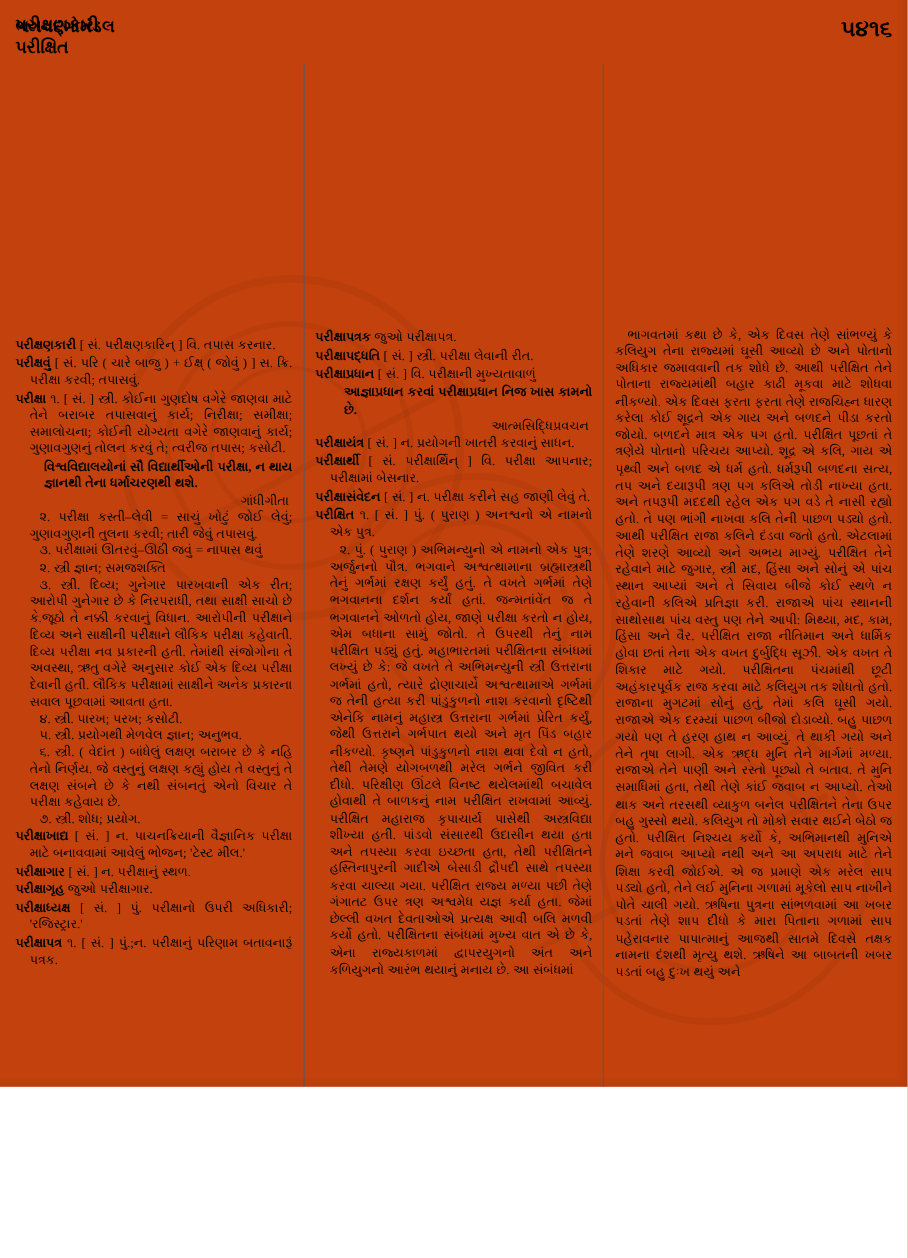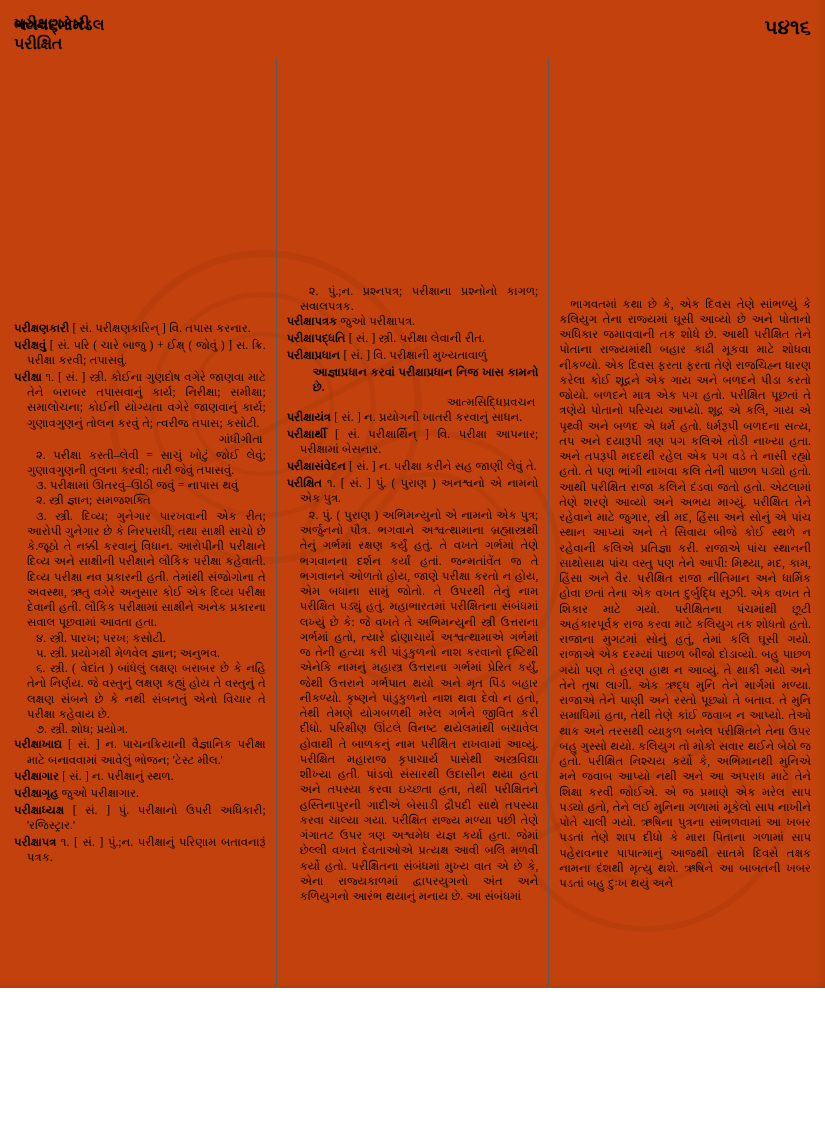--- a/index.html
+++ b/index.html
@@ -189,38 +189,38 @@
     </div>
     <div class="rh-center">ભગવદ્ગોમંડલ</div>
     <div class="rh-right">૫૪૧૬</div>
   </div>
 
   <div id="columns">
     <div class="col" id="col-1">
         <p class="entry hang"><span class="hw">પરીક્ષણકારી</span><span> [ સં. પરીક્ષણકારિન્ ] વિ. તપાસ કરનાર.</span></p>
         <p class="entry hang"><span class="hw">પરીક્ષવું</span><span> [ સં. પરિ ( ચારે બાજુ ) + ઈક્ષ્ ( જોવું ) ] સ. ક્રિ.  પરીક્ષા કરવી; તપાસવું.</span></p>
         <p class="entry hang"><span class="hw">પરીક્ષા</span><span> ૧. [ સં. ] સ્ત્રી. કોઈના ગુણદોષ વગેરે જાણવા માટે તેને બરાબર તપાસવાનું કાર્ય; નિરીક્ષા; સમીક્ષા; સમાલોચના; કોઈની યોગ્યતા વગેરે જાણવાનું કાર્ય; ગુણાવગુણનું તોલન કરવું તે; ત્વરીજ તપાસ; કસોટી.</span></p>
+        <p class="quote-blk ind-left">વિશ્વવિદ્યાલયોનાં સૌ વિદ્યાર્થીઓની પરીક્ષા, ન થાય જ્ઞાનથી તેના ધર્માચરણથી થશે.</p>
         <p class="cite">ગાંધીગીતા</p>
         <p class="sense">૨. પરીક્ષા કસ્તી–લેવી = સાચું ખોટું જોઈ લેવું; ગુણાવગુણની તુલના કરવી; તારી જેવું તપાસવું.</p>
         <p class="sense">૩. પરીક્ષામાં ઊતરવું–ઊઠી જવું = નાપાસ થવું</p>
         <p class="sense">૨. સ્ત્રી  જ્ઞાન; સમજશક્તિ</p>
         <p class="sense">૩. સ્ત્રી. દિવ્ય; ગુનેગાર પારખવાની એક રીત; આરોપી ગુનેગાર છે કે નિરપરાધી, તથા સાક્ષી સાચો છે કે.જૂઠો તે નક્કી કરવાનું વિધાન. આરોપીની પરીક્ષાને દિવ્ય અને સાક્ષીની પરીક્ષાને લૌકિક પરીક્ષા કહેવાતી. દિવ્ય પરીક્ષા નવ પ્રકારની હતી. તેમાંથી સંજોગોના તે અવસ્થા, ઋતુ વગેરે અનુસાર કોઈ એક દિવ્ય પરીક્ષા દેવાની હતી. લૌકિક પરીક્ષામાં સાક્ષીને અનેક પ્રકારના સવાલ પૂછવામાં આવતા હતા.</p>
         <p class="sense">૪. સ્ત્રી. પારખ; પરખ; કસોટી.</p>
         <p class="sense">૫. સ્ત્રી. પ્રયોગથી મેળવેલ જ્ઞાન; અનુભવ.</p>
         <p class="sense">૬. સ્ત્રી. ( વેદાંત ) બાંધેલું લક્ષણ બરાબર છે કે નહિ તેનો નિર્ણય. જે વસ્તુનું લક્ષણ કહ્યું હોય તે વસ્તુનું તે લક્ષણ સંબને છે કે નથી સંબનતું એનો વિચાર તે પરીક્ષા કહેવાય છે.</p>
         <p class="sense">૭. સ્ત્રી. શોધ; પ્રયોગ.</p>
         <p class="entry hang"><span class="hw">પરીક્ષાખાદ્ય</span><span> [ સં. ] ન. પાચનક્રિયાની વૈજ્ઞાનિક પરીક્ષા માટે બનાવવામાં આવેલું ભોજન; 'ટેસ્ટ મીલ.'</span></p>
         <p class="entry hang"><span class="hw">પરીક્ષાગાર</span><span> [ સં. ] ન. પરીક્ષાનું સ્થળ.</span></p>
         <p class="entry hang"><span class="hw">પરીક્ષાગૃહ</span><span> જુઓ પરીક્ષાગાર.</span></p>
         <p class="entry hang"><span class="hw">પરીક્ષાધ્યક્ષ</span><span> [ સં. ] પું. પરીક્ષાનો ઉપરી અધિકારી; 'રજિસ્ટ્રાર.'</span></p>
         <p class="entry hang"><span class="hw">પરીક્ષાપત્ર</span><span> ૧. [ સં. ] પું.;ન. પરીક્ષાનું પરિણામ બતાવનારૂં પત્રક.</span></p>
       </div>
     <div class="col-divider"></div>
     <div class="col" id="col-2">
-        <p class="sense">૨. પું.;ન. પ્રશ્નપત્ર; પરીક્ષાના પ્રશ્નોનો કાગળ; સવાલપત્રક.</p>
         <p class="entry hang"><span class="hw">પરીક્ષાપત્રક</span><span> જુઓ પરીક્ષાપત્ર.</span></p>
         <p class="entry hang"><span class="hw">પરીક્ષાપદ્ધતિ</span><span> [ સં. ] સ્ત્રી.  પરીક્ષા લેવાની રીત.</span></p>
         <p class="entry hang"><span class="hw">પરીક્ષાપ્રધાન</span><span> [ સં. ] વિ. પરીક્ષાની મુખ્યતાવાળું</span></p>
         <p class="quote-blk ind-left">આજ્ઞાપ્રધાન કરવાં પરીક્ષાપ્રધાન નિજ ખાસ કામનો છે.</p>
         <p class="cite">આત્મસિદ્ધિપ્રવચન</p>
         <p class="entry hang"><span class="hw">પરીક્ષાયંત્ર</span><span> [ સં. ]  ન.  પ્રયોગની ખાતરી કરવાનું સાધન.</span></p>
         <p class="entry hang"><span class="hw">પરીક્ષાર્થી</span><span> [ સં. પરીક્ષાર્થિન્ ]  વિ. પરીક્ષા આપનાર; પરીક્ષામાં બેસનાર.</span></p>
         <p class="entry hang"><span class="hw">પરીક્ષાસંવેદન</span><span> [ સં. ] ન. પરીક્ષા કરીને સહ જાણી લેવું તે.</span></p>
         <p class="entry hang"><span class="hw">પરીક્ષિત</span><span> ૧. [ સં. ] પું. ( પુરાણ ) અનશ્વનો એ નામનો એક પુત્ર.</span></p>
         <p class="sense">૨. પું. ( પુરાણ ) અભિમન્યુનો એ નામનો એક પુત્ર; અર્જુનનો પૌત્ર. ભગવાને અશ્વત્થામાના બ્રહ્માસ્ત્રથી તેનું ગર્ભમાં રક્ષણ કર્યું હતું. તે વખતે ગર્ભમાં તેણે ભગવાનના દર્શન કર્યાં હતાં. જન્મતાંવેંત જ તે ભગવાનને ઓળતો હોય, જાણે પરીક્ષા કરતો ન હોય, એમ બધાના સામું જોતો. તે ઉપરથી તેનું નામ પરીક્ષિત પડ્યું હતું. મહાભારતમાં પરીક્ષિતના સંબંધમાં લખ્યું છે કે: જે વખતે તે અભિમન્યુની સ્ત્રી ઉત્તરાના ગર્ભમાં હતો, ત્યારે દ્રોણાચાર્યે અશ્વત્થામાએ ગર્ભમાં જ તેની હત્યા કરી પાંડુકુળનો નાશ કરવાનો દૃષ્ટિથી એનેકિ નામનું મહાસ્ત્ર ઉત્તરાના ગર્ભમાં પ્રેરિત કર્યું, જેથી ઉત્તરાને ગર્ભપાત થયો અને મૃત પિંડ બહાર નીકળ્યો. કૃષ્ણને પાંડુકુળનો નાશ થવા દેવો ન હતો, તેથી તેમણે યોગબળથી મરેલ ગર્ભને જીવિત કરી દીધો. પરિક્ષીણ ઊંટલે વિનષ્ટ થયેલમાંથી બચાવેલ હોવાથી તે બાળકનું નામ પરીક્ષિત રાખવામાં આવ્યું. પરીક્ષિત મહારાજ કૃપાચાર્ય પાસેથી અસ્ત્રવિદ્યા શીખ્યા હતી. પાંડવો સંસારથી ઉદાસીન થયા હતા અને તપસ્યા કરવા ઇચ્છતા હતા, તેથી પરીક્ષિતને હસ્તિનાપુરની ગાદીએ બેસાડી દ્રૌપદી સાથે તપસ્યા કરવા ચાલ્યા ગયા. પરીક્ષિત રાજ્ય મળ્યા પછી તેણે ગંગાતટ ઉપર ત્રણ અશ્વમેધ યજ્ઞ કર્યા હતા. જેમાં છેલ્લી વખત દેવતાઓએ પ્રત્યક્ષ આવી બલિ મળવી કર્યો હતો. પરીક્ષિતના સંબંધમાં મુખ્ય વાત એ છે કે, એના રાજ્યકાળમાં દ્વાપરયુગનો અંત અને કળિયુગનો આરંભ થયાનું મનાય છે. આ સંબંધમાં</p>

